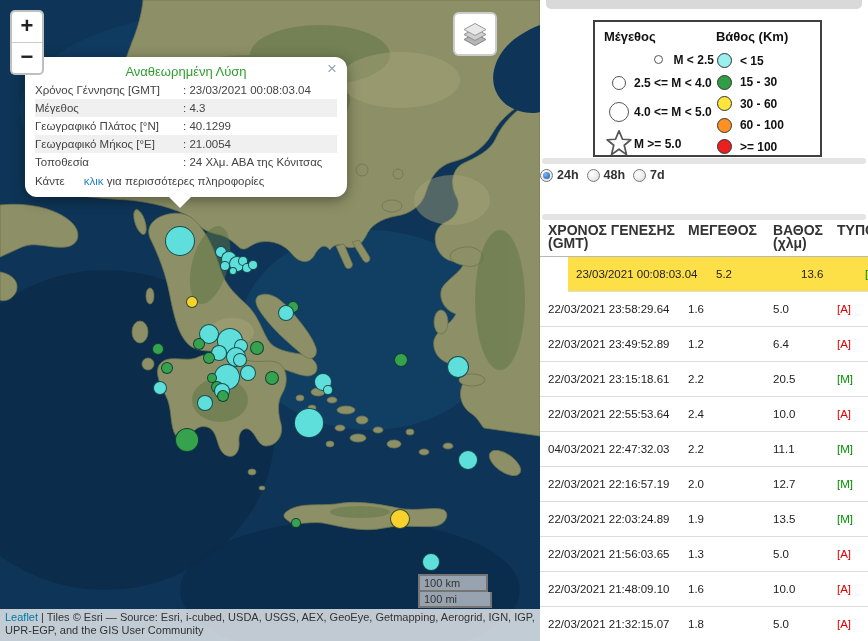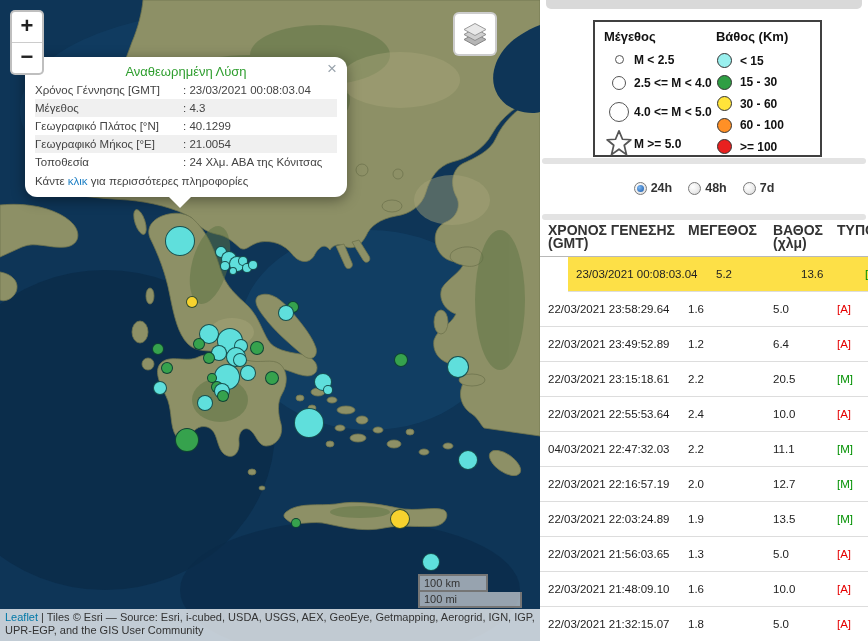--- a/index.html
+++ b/index.html
@@ -31,21 +31,21 @@
   .prow .val{white-space:nowrap}
   .pfooter{line-height:19px;padding-top:1px}
   .pfooter a{cursor:pointer;text-decoration:none}
   .ptail{position:absolute;left:143px;bottom:-11px;width:0;height:0;
          border-left:12px solid transparent;border-right:12px solid transparent;border-top:12px solid #fff}
 
   .scale{position:absolute;left:418px;top:574px;z-index:25;font-size:11px;color:#333}
   .sline{background:rgba(228,228,228,.65);border:2px solid #757575;padding:0 4px;line-height:14px;
          box-sizing:border-box;white-space:nowrap}
   .skm{width:70px}
-  .smi{width:104px;border-top:none}
+  .smi{width:74px;border-top:none}
 
   .attrib{position:absolute;left:0;bottom:0;width:100%;box-sizing:border-box;z-index:20;
           background:rgba(255,255,255,.75);padding:2px 5px 4px;font-size:11px;line-height:13px;color:#333}
   .attrib a{text-decoration:none}
 
   
   .panel{position:absolute;left:540px;top:0;width:328px;height:641px;background:#fff}
   .topstrip{position:absolute;left:6px;top:0;width:316px;height:9px;background:#d9d9d9;border-radius:0 0 5px 5px}
   .legend{position:absolute;left:53px;top:20px;width:229px;height:137px;border:2px solid #404040;
           box-sizing:border-box;display:flex;padding:7px 6px 5px 9px;gap:2px;background:#fff}
@@ -54,22 +54,22 @@
   .mitem{display:flex;align-items:center;margin-bottom:2px}
   .mshape{width:30px;display:flex;justify-content:center;align-items:center;flex:none}
   .mc{border:1.8px solid #555;border-radius:50%;background:#fff;box-sizing:border-box}
   .mlabel,.dlabel{font-weight:bold;font-size:12px;color:#111;white-space:nowrap}
   .ditem{display:flex;align-items:center;height:21.5px;gap:8px}
   .dc{width:15px;height:15px;border-radius:50%;border:1.6px solid #333;box-sizing:border-box;flex:none;margin-left:1px}
 
   .divider{position:absolute;left:2px;width:324px;height:6px;background:#e3e3e3;border-radius:3px}
   .d1{top:158px}.d2{top:214px}
 
-  .radios{position:absolute;left:0;top:177px;width:100%;height:22px;display:flex;
-          justify-content:center;align-items:center;gap:16px}
+  .radios{position:absolute;left:0;top:164px;width:100%;height:22px;display:flex;
+          justify-content:flex-start;align-items:center;gap:8px}
   .ropt{display:flex;align-items:center;gap:4px;cursor:pointer}
   .radio{width:13px;height:13px;border-radius:50%;border:1px solid #7a7a7a;box-sizing:border-box;
          background:radial-gradient(circle at 35% 35%,#fff 0%,#ececec 55%,#cfcfcf 100%);
          display:flex;align-items:center;justify-content:center;flex:none}
   .rdot{width:7px;height:7px;border-radius:50%;display:none;
         background:radial-gradient(circle at 35% 35%,#7db8f2,#1757a8)}
   .radio.checked .rdot{display:block}
   .rlabel{font-weight:bold;font-size:12.5px;color:#333}
 
   .table{position:absolute;left:0;top:224px;width:328px}
@@ -228,40 +228,40 @@
     <span class="lbl">Γεωγραφικό Μήκος [°E]</span>
     <span class="val">: 21.0054</span>
   </div>
 
 
   <div class="prow">
     <span class="lbl">Τοποθεσία</span>
     <span class="val">: 24 Χλμ. ΑΒΑ της Κόνιτσας</span>
   </div>
 </div>
-      <div class="pfooter"><span>Κάντε </span><a style="color: rgb(29, 127, 196);">κλικ</a><span> για περισσότερες πληροφορίες</span></div>
+      <div class="pfooter"><span>Κάντε </span><a style="color: rgb(29, 127, 196); margin-left: 16px;">κλικ</a><span> για περισσότερες πληροφορίες</span></div>
       <div class="ptail"></div>
     </div>
 
     <div class="scale">
       <div class="sline skm">100 km</div>
       <div class="sline smi">100 mi</div>
     </div>
 
     <div class="attrib"><a style="color: rgb(0, 120, 168);">Leaflet</a><span> | Tiles © Esri — Source: Esri, i-cubed, USDA, USGS, AEX, GeoEye, Getmapping, Aerogrid, IGN, IGP, UPR-EGP, and the GIS User Community</span></div>
   </div>
 
   <div class="panel">
     <div class="topstrip"></div>
 
     <div class="legend">
       <div class="lcol">
         <div class="ltitle">Μέγεθος</div>
         <div id="mag-items">
-  <div class="mitem" style="height: 19px;">
+  <div class="mitem" style="height: 19px; justify-content: flex-end;">
     <span class="mshape">
       <span class="mc" style="width: 9px; height: 9px;"></span>
 
     </span>
     <span class="mlabel">M &lt; 2.5</span>
   </div>
 
   <div class="mitem" style="height: 24px;">
     <span class="mshape">
       <span class="mc" style="width: 14px; height: 14px;"></span>

